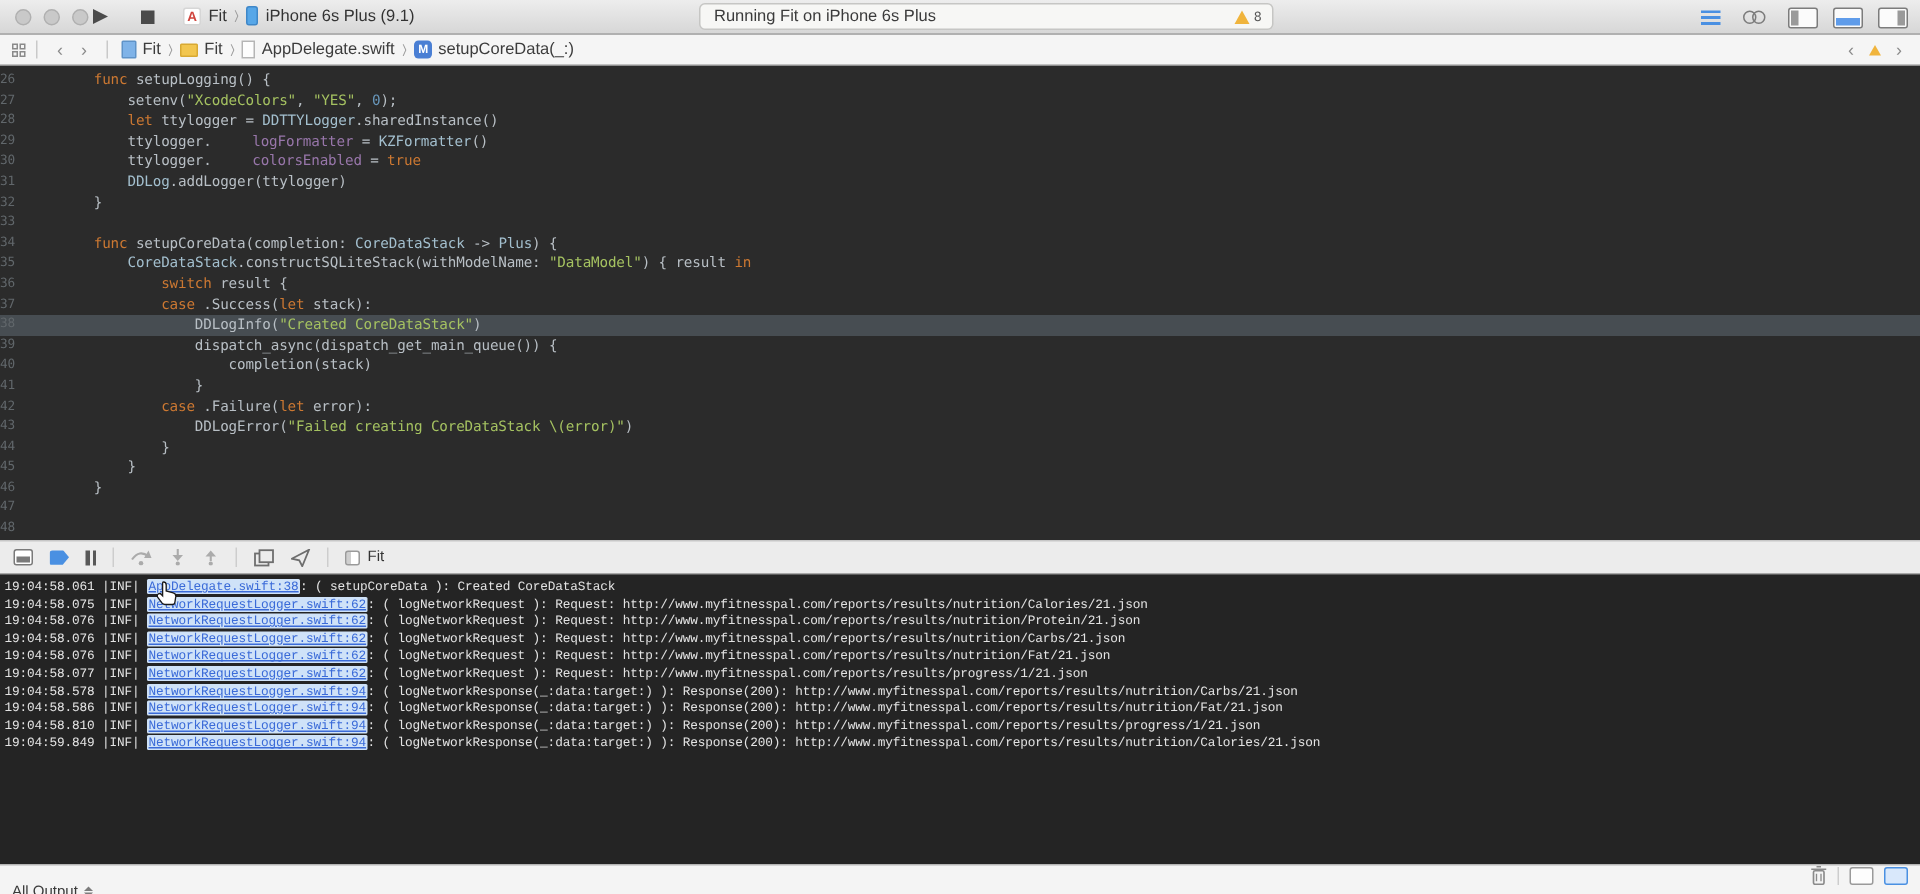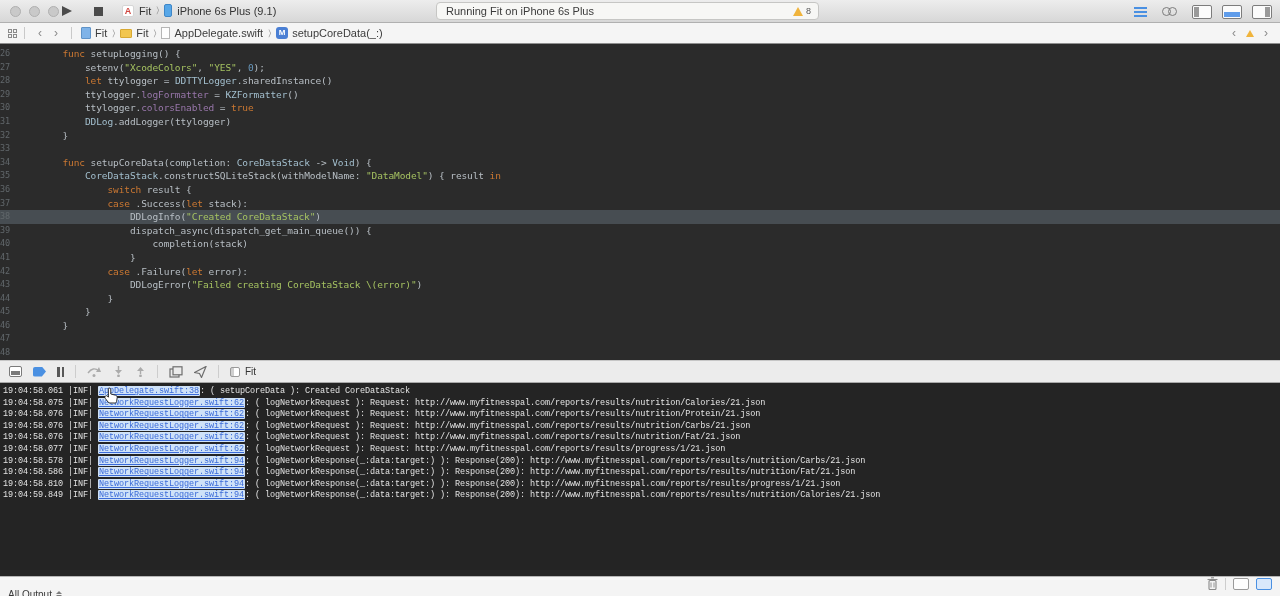--- a/index.html
+++ b/index.html
@@ -13,21 +13,21 @@
   .light { width:11px; height:11px; border-radius:50%; background:#c9c9c9; border:1px solid #b0b0b0; }
   .tb-play { position:absolute; left:62px; top:6px; width:0; height:0;
     border-left:10px solid #4b4b4b; border-top:5.5px solid transparent; border-bottom:5.5px solid transparent; }
   .tb-stop { position:absolute; left:94px; top:7px; width:9px; height:9px; background:#4b4b4b; }
   .scheme { position:absolute; left:122px; top:4px; display:flex; align-items:center; gap:5px;
     font-size:11px; color:#333; }
   .app-ic { width:12px; height:12px; border-radius:2px; background:#fff; border:1px solid #d6d6d6;
     color:#d0453e; font-size:9px; font-weight:bold; text-align:center; line-height:11px; }
   .sep-caret { color:#9a9a9a; font-size:9px; }
   .phone-ic { width:8px; height:13px; border-radius:2px; background:#57a7e8; border:1px solid #3f87c8; }
-  .status-box { position:absolute; left:436px; top:2px; width:383px; height:18px;
+  .status-box { position:absolute; left:466px; top:2px; width:383px; height:18px;
     background:#f7f7f5; border:1px solid #c6c6c4; border-radius:4px; font-size:11px; color:#3b3b3b; }
   .status-box .txt { position:absolute; left:9px; top:2px; }
   .warn-wrap { position:absolute; right:7px; top:3px; display:flex; align-items:center; gap:3px; }
   .warn-tri { width:0; height:0; border-left:5px solid transparent; border-right:5px solid transparent;
     border-bottom:9px solid #f0b43c; }
   .warn-count { font-size:9px; color:#555; }
   .tb-group { position:absolute; top:4px; display:flex; gap:6px; }
   .tb-btn { width:24px; height:15px; display:flex; align-items:center; justify-content:center; }
   .ic-lines { width:13px; height:10px; background:repeating-linear-gradient(#4a90e2 0 2px, transparent 2px 4px); }
   .ic-circles { position:relative; width:16px; height:10px; }
@@ -58,21 +58,21 @@
   .warn-tri.small { border-left-width:4px; border-right-width:4px; border-bottom-width:7px; }
 
   
   .editor { position:absolute; left:0; top:44px; width:1280px; height:316px; background:#2b2b2b;
     font-family:"DejaVu Sans Mono", monospace; font-size:9.5px; letter-spacing:-0.1px; padding-top:3px; }
   .code-line { display:flex; height:13.6px; line-height:13.6px; white-space:pre; }
   .code-line.hl { background:#474d52; }
   .ln { width:40px; text-align:left; padding-right:12px; color:#61676b; font-size:8.5px; flex:none; }
   .lc { color:#b8bfc5; }
   .tk-k { color:#cc7832; } .tk-s { color:#a5c261; } .tk-n { color:#6897bb; }
-  .tk-t { color:#a3bfce; } .tk-p { color:#9876aa; } .tk-d { color:#b8bfc5; }
+  .tk-t { color:#a3bfce; } .tk-p { color:#9876aa;margin-left:27px; } .tk-d { color:#b8bfc5; }
 
   
   .debugbar { position:absolute; left:0; top:360px; width:1280px; height:23px; background:#ececec;
     border-top:1px solid #c6c6c6; border-bottom:1px solid #a8a8a8; display:flex; align-items:center; gap:11px;
     padding-left:9px; }
   .db-toggle { width:13px; height:11px; border:1px solid #7a7a7a; border-radius:2px; position:relative; background:#fff; }
   .db-toggle i { position:absolute; left:1px; right:1px; bottom:1px; height:4px; background:#7a7a7a; }
   .db-bp { width:13px; height:10px; background:#4a90e2; clip-path:polygon(0 0,68% 0,100% 50%,68% 100%,0 100%); border-radius:2px; }
   .db-pause { display:flex; gap:2px; }
   .db-pause i { width:2.5px; height:10px; background:#585858; }
@@ -200,21 +200,21 @@
 
 <div class="editor" id="code-lines">
     <div class="code-line"><span class="ln">26</span><span class="lc"><span class="tk-d">    </span><span class="tk-k">func</span><span class="tk-d"> setupLogging() {</span></span></div>
     <div class="code-line"><span class="ln">27</span><span class="lc"><span class="tk-d">        setenv(</span><span class="tk-s">"XcodeColors"</span><span class="tk-d">, </span><span class="tk-s">"YES"</span><span class="tk-d">, </span><span class="tk-n">0</span><span class="tk-d">);</span></span></div>
     <div class="code-line"><span class="ln">28</span><span class="lc"><span class="tk-d">        </span><span class="tk-k">let</span><span class="tk-d"> ttylogger = </span><span class="tk-t">DDTTYLogger</span><span class="tk-d">.sharedInstance()</span></span></div>
     <div class="code-line"><span class="ln">29</span><span class="lc"><span class="tk-d">        ttylogger.</span><span class="tk-p">logFormatter</span><span class="tk-d"> = </span><span class="tk-t">KZFormatter</span><span class="tk-d">()</span></span></div>
     <div class="code-line"><span class="ln">30</span><span class="lc"><span class="tk-d">        ttylogger.</span><span class="tk-p">colorsEnabled</span><span class="tk-d"> = </span><span class="tk-k">true</span></span></div>
     <div class="code-line"><span class="ln">31</span><span class="lc"><span class="tk-d">        </span><span class="tk-t">DDLog</span><span class="tk-d">.addLogger(ttylogger)</span></span></div>
     <div class="code-line"><span class="ln">32</span><span class="lc"><span class="tk-d">    }</span></span></div>
     <div class="code-line"><span class="ln">33</span><span class="lc"></span></div>
-    <div class="code-line"><span class="ln">34</span><span class="lc"><span class="tk-d">    </span><span class="tk-k">func</span><span class="tk-d"> setupCoreData(completion: </span><span class="tk-t">CoreDataStack</span><span class="tk-d"> -&gt; </span><span class="tk-t">Void</span><span class="tk-d">) {</span></span></div>
+    <div class="code-line"><span class="ln">34</span><span class="lc"><span class="tk-d">    </span><span class="tk-k">func</span><span class="tk-d"> setupCoreData(completion: </span><span class="tk-t">CoreDataStack</span><span class="tk-d"> -&gt; </span><span class="tk-t">Plus</span><span class="tk-d">) {</span></span></div>
     <div class="code-line"><span class="ln">35</span><span class="lc"><span class="tk-d">        </span><span class="tk-t">CoreDataStack</span><span class="tk-d">.constructSQLiteStack(withModelName: </span><span class="tk-s">"DataModel"</span><span class="tk-d">) { result </span><span class="tk-k">in</span></span></div>
     <div class="code-line"><span class="ln">36</span><span class="lc"><span class="tk-d">            </span><span class="tk-k">switch</span><span class="tk-d"> result {</span></span></div>
     <div class="code-line"><span class="ln">37</span><span class="lc"><span class="tk-d">            </span><span class="tk-k">case</span><span class="tk-d"> .Success(</span><span class="tk-k">let</span><span class="tk-d"> stack):</span></span></div>
     <div class="code-line hl"><span class="ln">38</span><span class="lc"><span class="tk-d">                DDLogInfo(</span><span class="tk-s">"Created CoreDataStack"</span><span class="tk-d">)</span></span></div>
     <div class="code-line"><span class="ln">39</span><span class="lc"><span class="tk-d">                dispatch_async(dispatch_get_main_queue()) {</span></span></div>
     <div class="code-line"><span class="ln">40</span><span class="lc"><span class="tk-d">                    completion(stack)</span></span></div>
     <div class="code-line"><span class="ln">41</span><span class="lc"><span class="tk-d">                }</span></span></div>
     <div class="code-line"><span class="ln">42</span><span class="lc"><span class="tk-d">            </span><span class="tk-k">case</span><span class="tk-d"> .Failure(</span><span class="tk-k">let</span><span class="tk-d"> error):</span></span></div>
     <div class="code-line"><span class="ln">43</span><span class="lc"><span class="tk-d">                DDLogError(</span><span class="tk-s">"Failed creating CoreDataStack \(error)"</span><span class="tk-d">)</span></span></div>
     <div class="code-line"><span class="ln">44</span><span class="lc"><span class="tk-d">            }</span></span></div>

